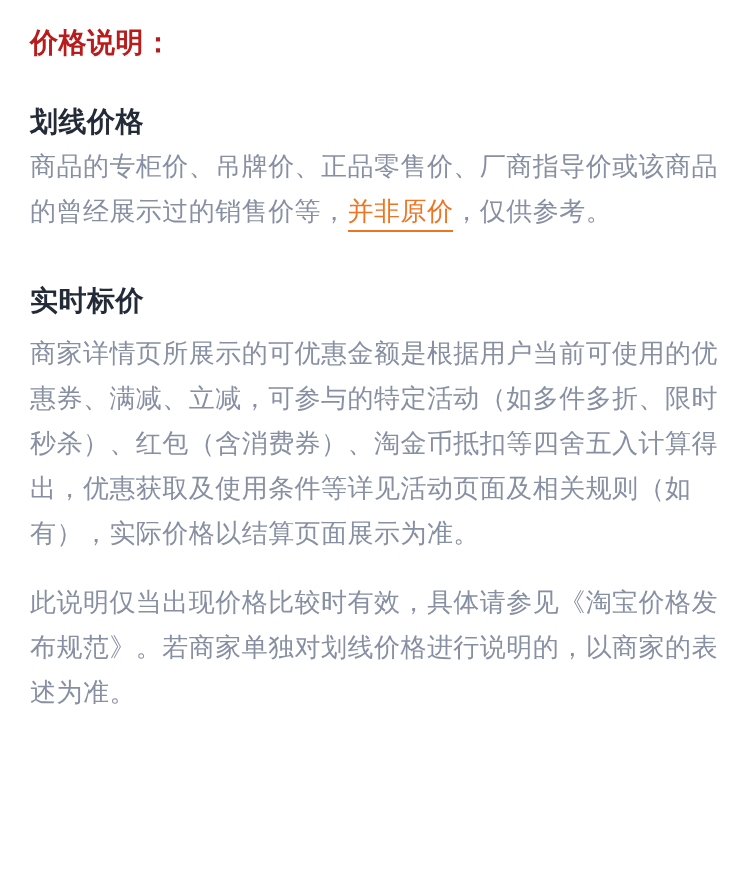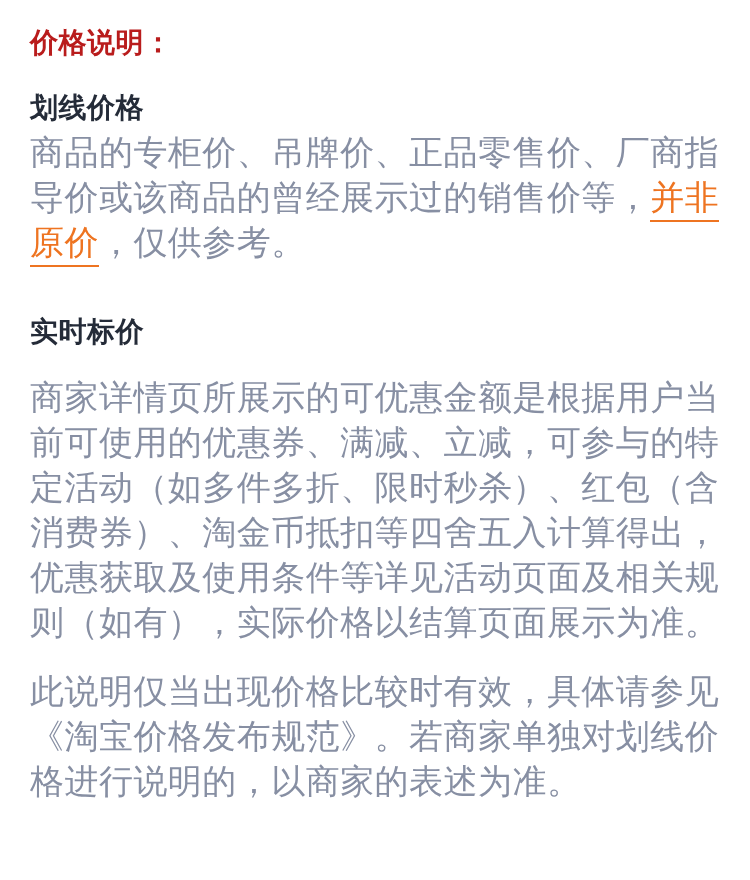--- a/index.html
+++ b/index.html
@@ -17,42 +17,42 @@
   }
   .page-title {
     margin: 0;
     font-size: 28px;
     line-height: 45px;
     font-weight: 600;
     color: #b91c1c;
     letter-spacing: 0.5px;
   }
   .section { margin: 0; }
-  .section-first { margin-top: 20px; }
+  .section-first { margin-top: 34px; }
   .section-second { margin-top: 44px; }
   .section-heading {
     margin: 0;
     font-size: 28px;
     line-height: 45px;
     font-weight: 600;
     color: #242b38;
     letter-spacing: 0.5px;
   }
   .body-text {
     margin: 0;
-    font-size: 34px;
+    font-size: 26px;
     line-height: 45px;
     letter-spacing: 0.46px;
     color: #878fa3;
     text-align: justify;
     text-align: left;
     word-break: normal;
     font-family: Liberation Serif, serif;
   }
-  .para-3 { margin-top: 21px; }
+  .para-3 { margin-top: 8px; }
   .para-4 { margin-top: 24px; }
   .hl {
     color: #ee7421;
     border-bottom: 2px solid #ee7421;
     padding-bottom: 4px;
   }
 </style>
 </head>
 <body>
 

